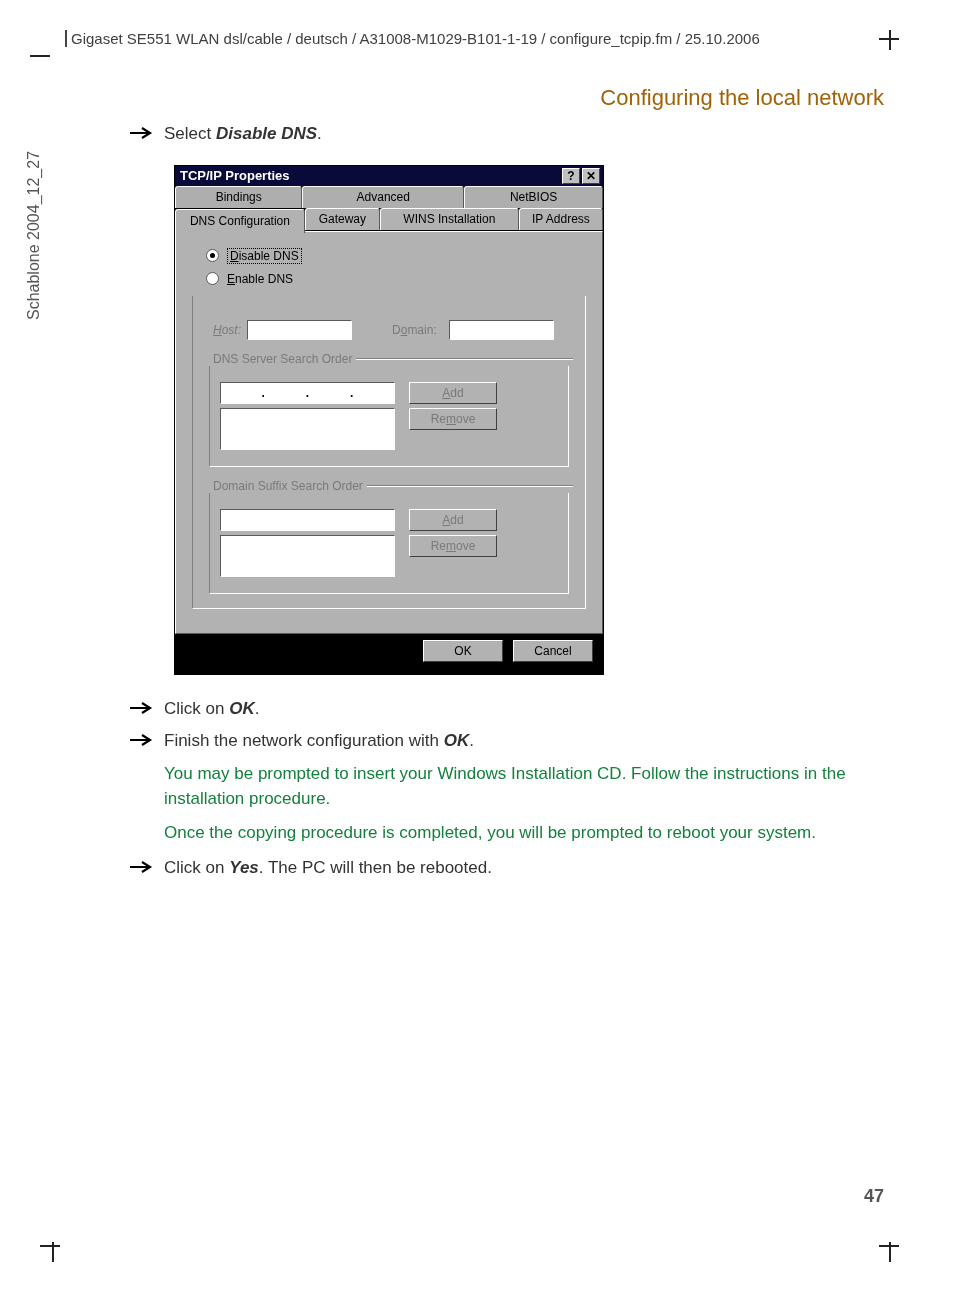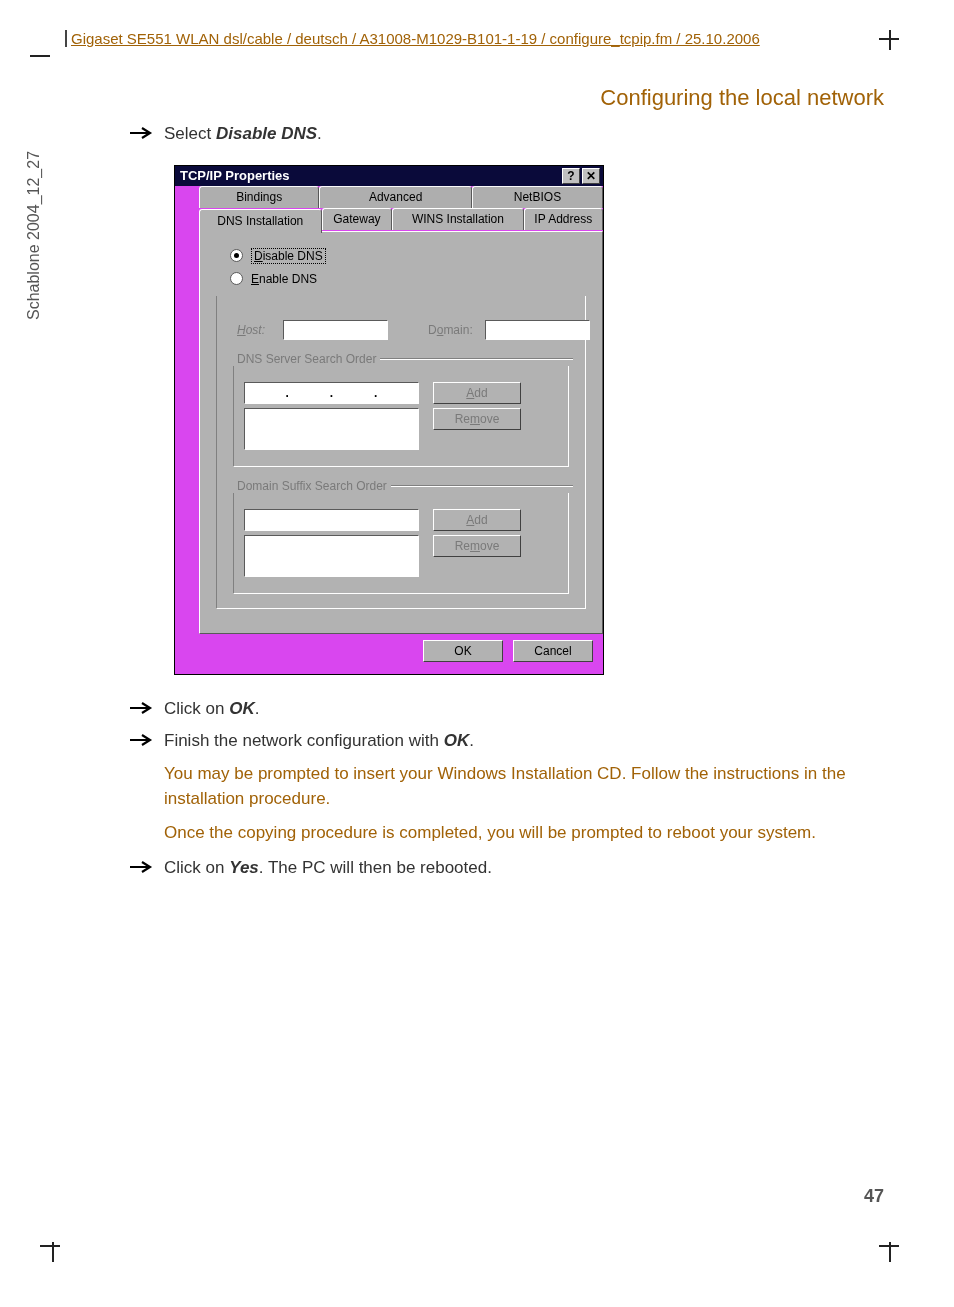--- a/index.html
+++ b/index.html
@@ -11,47 +11,47 @@
     color: #222;
     position: relative;
   }
   .crop-mark {
     position: absolute; width: 20px; height: 2px; background: #222;
   }
   .crop-v { width: 2px; height: 20px; }
 
   .header-path {
     position: absolute; left: 65px; top: 30px;
-    font-size: 15px; color: #a16207; text-decoration: underline;
+    font-size: 15px; color: #404040;
   }
   .header-line { border-left: 2px solid #444; padding-left: 4px; }
   .section-title {
     position: absolute; right: 70px; top: 85px;
     font-size: 22px; color: #a16207; font-weight: 500;
   }
   .sidebar-text {
     position: absolute; left: 25px; top: 320px;
     transform: rotate(-90deg); transform-origin: left top;
     font-size: 16px; color: #555;
   }
   .content { position: absolute; left: 130px; top: 116px; width: 760px; }
   .step { display: flex; margin: 6px 0 8px 0; align-items:flex-start; }
   .arrow {
     flex-shrink: 0; width: 26px; margin-right: 8px; margin-top:4px;
   }
   .arrow svg { display:block; }
   .step-text { font-size: 17px; line-height: 1.45; color: #333; }
   .strong { font-weight: bold; font-style: italic; }
-  .continuation { margin-left: 34px; font-size: 17px; line-height: 1.45; color:#a16207; margin-bottom:10px;}
+  .continuation { margin-left: 34px; font-size: 17px; line-height: 1.45; color:#15803d; margin-bottom:10px;}
 
   
   .dialog-wrap { margin: 18px 0 22px 44px; }
   .dialog {
     width: 430px;
-    background: #d946ef;
+    background: #000000;
     border: 1px solid #000;
     font-family: Tahoma, "MS Sans Serif", sans-serif;
     font-size: 12px;
   }
   .titlebar {
     background: #0a0a3a;
     color: #fff;
     display: flex; align-items: center;
     padding: 2px 3px;
   }
@@ -59,21 +59,21 @@
   .titlebar-btn {
     width: 18px; height: 16px;
     background: #c0c0c0;
     border-top:1px solid #fff; border-left:1px solid #fff;
     border-right:1px solid #404040; border-bottom:1px solid #404040;
     margin-left: 2px;
     display:flex; align-items:center; justify-content:center;
     font-size:12px; font-weight:bold; color:#000;
     line-height:1;
   }
-  .dlg-body { padding: 0; margin-left: 24px; }
+  .dlg-body { padding: 0; }
   .tab-rows { margin-bottom: 1px; }
   .tab-row { display:flex; height:22px; }
   .tab {
     background:#b2b2b2;
     border-top:1px solid #fff; border-left:1px solid #fff;
     border-right:1px solid #5a5a5a;
     display:flex; align-items:center; justify-content:center;
     font-size:12px; color:#000;
     border-top-left-radius:3px; border-top-right-radius:3px;
   }
@@ -183,39 +183,39 @@
         <div class="titlebar-btn">✕</div>
       </div>
       <div class="dlg-body">
         <div class="tab-rows">
           <div class="tab-row">
             <div class="tab back" style="flex:1.1">Bindings</div>
             <div class="tab back" style="flex:1.4">Advanced</div>
             <div class="tab back" style="flex:1.2">NetBIOS</div>
           </div>
           <div class="tab-row">
-            <div class="tab selected" style="flex:1.4">DNS Installation</div>
+            <div class="tab selected" style="flex:1.4">DNS Configuration</div>
             <div class="tab" style="flex:0.8">Gateway</div>
             <div class="tab" style="flex:1.5">WINS Installation</div>
             <div class="tab" style="flex:0.9">IP Address</div>
           </div>
         </div>
         <div class="tab-panel">
           <div class="radio-row">
             <div class="radio sel"></div>
             <span class="dotted-box"><span class="accel">D</span><span>isable DNS</span></span>
           </div>
           <div class="radio-row">
             <div class="radio"></div>
             <span><span class="accel">E</span><span>nable DNS</span></span>
           </div>
 
           <div class="fieldset" style="border-top:none;">
             <div class="legend-row">
-              <div style="display:flex; align-items:center; gap:18px;font-style:italic;">
+              <div style="display:flex; align-items:center; gap:6px;font-style:italic;">
                 <span class="field-label"><span class="accel">H</span><span>ost:</span></span>
                 <div class="txt" style="width:105px"></div>
               </div>
               <div style="display:flex; align-items:center; gap:12px;">
                 <span class="field-label"><span>D</span><span class="accel">o</span><span>main:</span></span>
                 <div class="txt" style="width:105px"></div>
               </div>
             </div>
 
             <div class="group-head">

